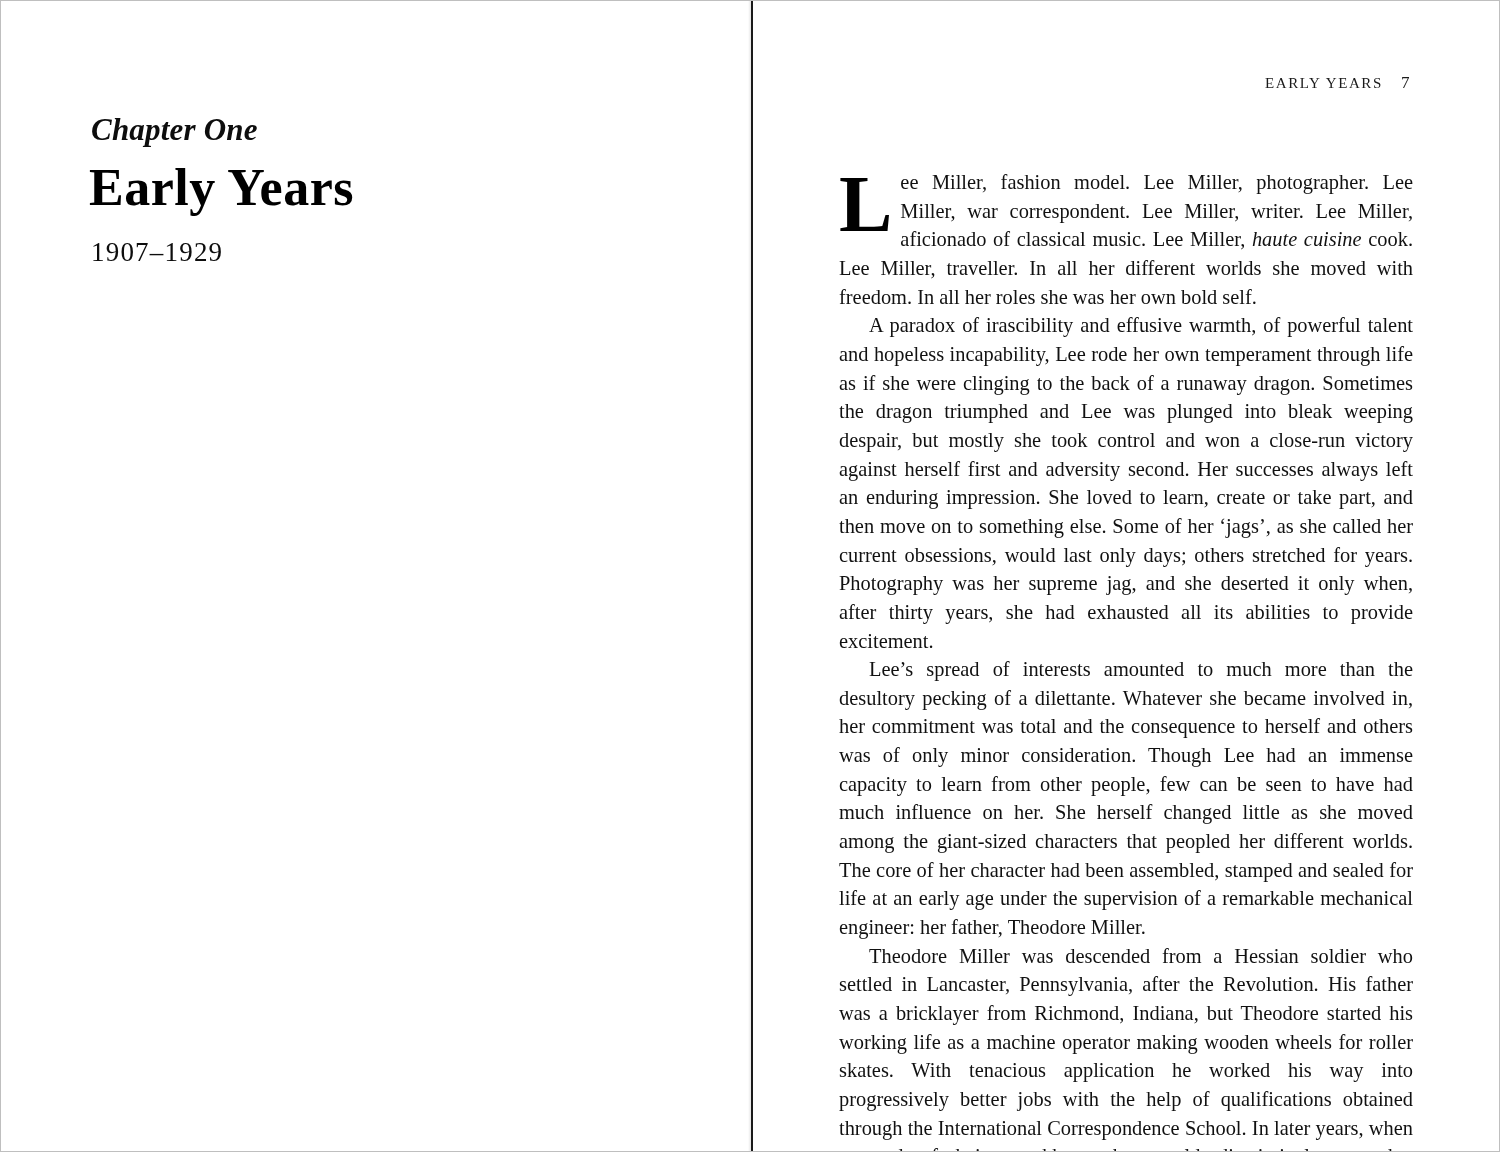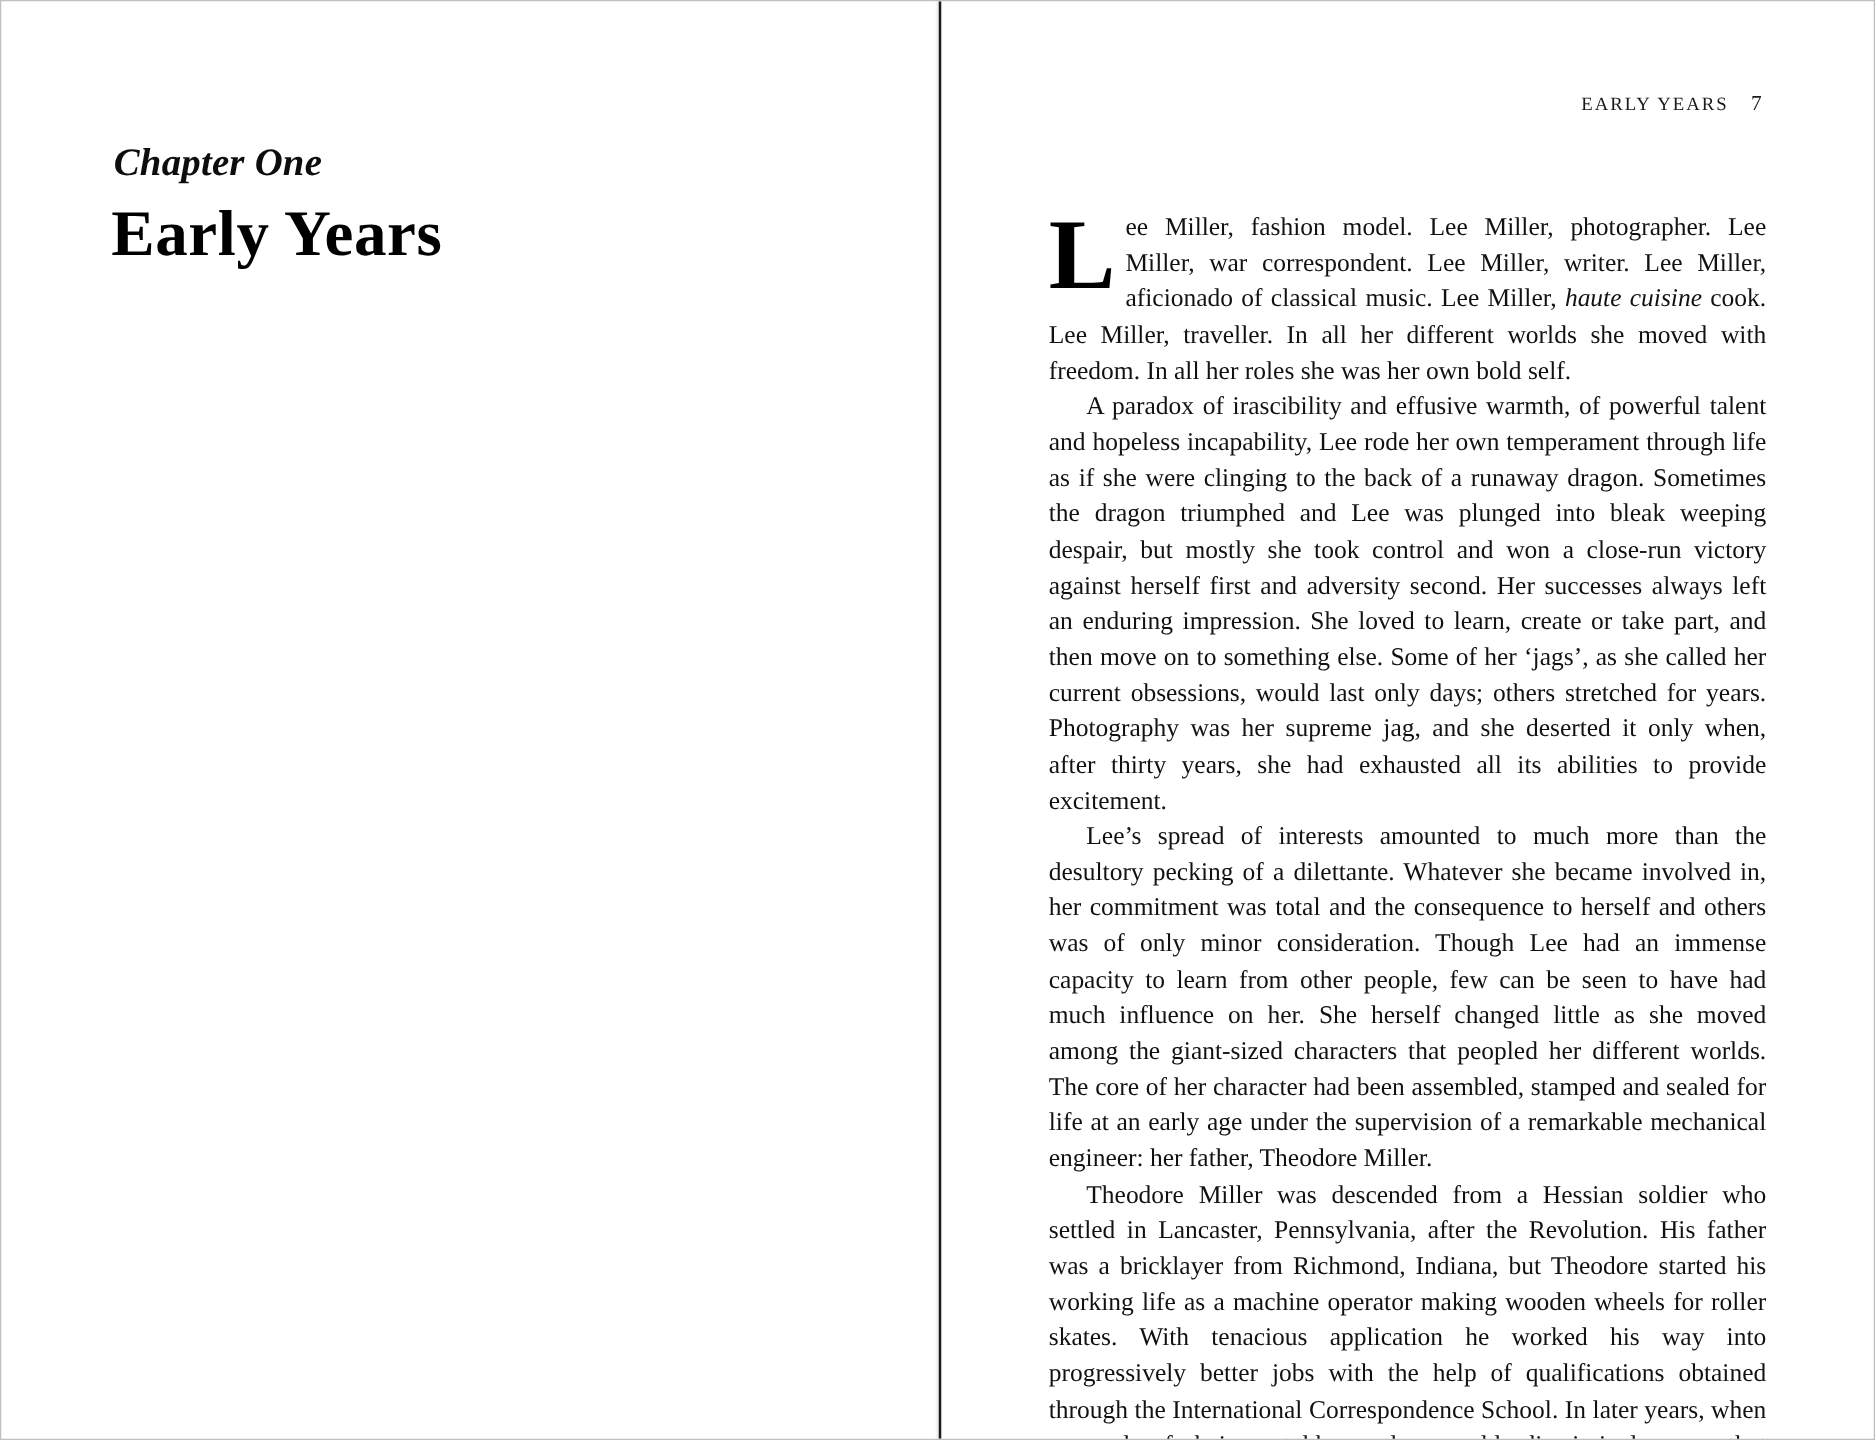--- a/index.html
+++ b/index.html
@@ -134,20 +134,21 @@
 </style>
 </head>
 <body>
 
 <div class="spread">
 
   <div class="page page-left">
     <div class="chapter-block">
       <div class="chapter-eyebrow">Chapter One</div>
       <h1 class="chapter-title">Early Years</h1>
+      <div class="chapter-dates">1907–1929</div>
     </div>
   </div>
 
   <div class="gutter-shadow"></div>
   <div class="gutter"></div>
 
   <div class="page page-right">
 
     <div class="running-head">
       <span class="running-head-title">EARLY YEARS</span>

